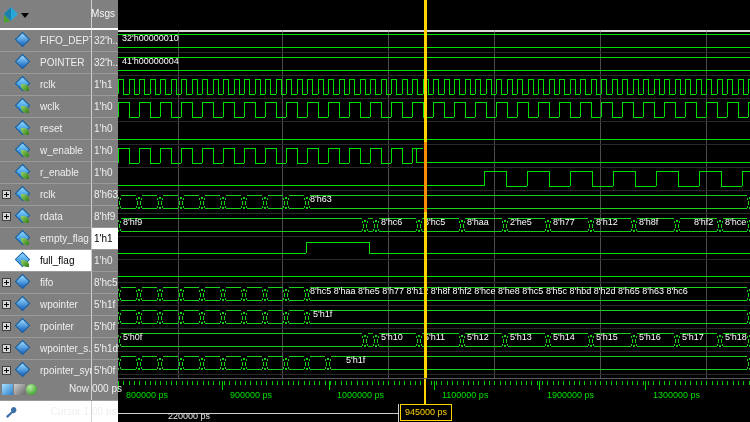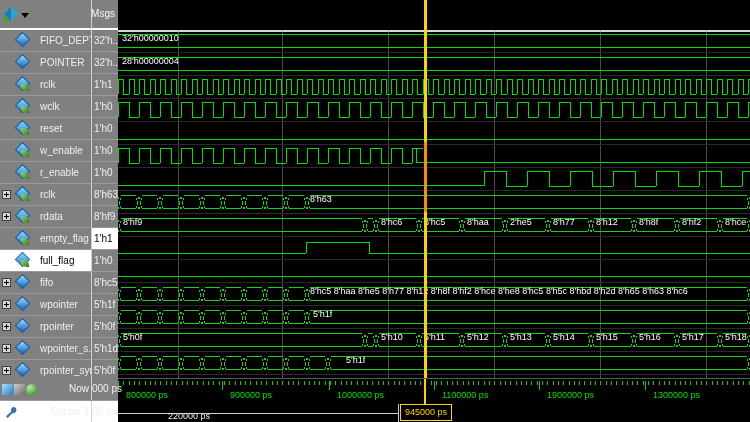--- a/index.html
+++ b/index.html
@@ -314,21 +314,21 @@
         </div>
         <div class="wrow">
           <div class="grid" style="left: 60px;"></div>
           <div class="grid" style="left: 164px;"></div>
           <div class="grid" style="left: 270px;"></div>
           <div class="grid" style="left: 376px;"></div>
           <div class="grid" style="left: 482px;"></div>
           <div class="grid" style="left: 588px;"></div>
           <div class="lvl" style="left: 0px; width: 632px; top: 4px;"></div>
           <div class="lvl" style="left: 0px; width: 632px; top: 17px;"></div>
-          <div class="bustxt" style="left: 4px;">28'h00000004</div>
+          <div class="bustxt" style="left: 4px;">41'h00000004</div>
         </div>
         <div class="wrow">
           <div class="grid" style="left: 60px;"></div>
           <div class="grid" style="left: 164px;"></div>
           <div class="grid" style="left: 270px;"></div>
           <div class="grid" style="left: 376px;"></div>
           <div class="grid" style="left: 482px;"></div>
           <div class="grid" style="left: 588px;"></div>
           <div class="lvl" style="left: 0px; width: 5px; top: 3px;"></div>
           <div class="edge" style="left: 0px; top: 3px; height: 15px;"></div>
@@ -916,21 +916,21 @@
           <div class="bustxt" style="left: 478px;">8'h12</div>
           <div class="bus" style="left: 519px; width: 37px;">
             <span class="cap-l"></span>
             <span class="cap-r"></span>
           </div>
           <div class="bustxt" style="left: 521px;">8'h8f</div>
           <div class="bus" style="left: 562px; width: 37px;">
             <span class="cap-l"></span>
             <span class="cap-r"></span>
           </div>
-          <div class="bustxt" style="left: 564px;">8'hf2</div>
+          <div class="bustxt" style="left: 576px;">8'hf2</div>
           <div class="bus" style="left: 605px; width: 24px;">
             <span class="cap-l"></span>
             <span class="cap-r"></span>
           </div>
           <div class="bustxt" style="left: 607px;">8'hce</div>
         </div>
         <div class="wrow">
           <div class="grid" style="left: 60px;"></div>
           <div class="grid" style="left: 164px;"></div>
           <div class="grid" style="left: 270px;"></div>

